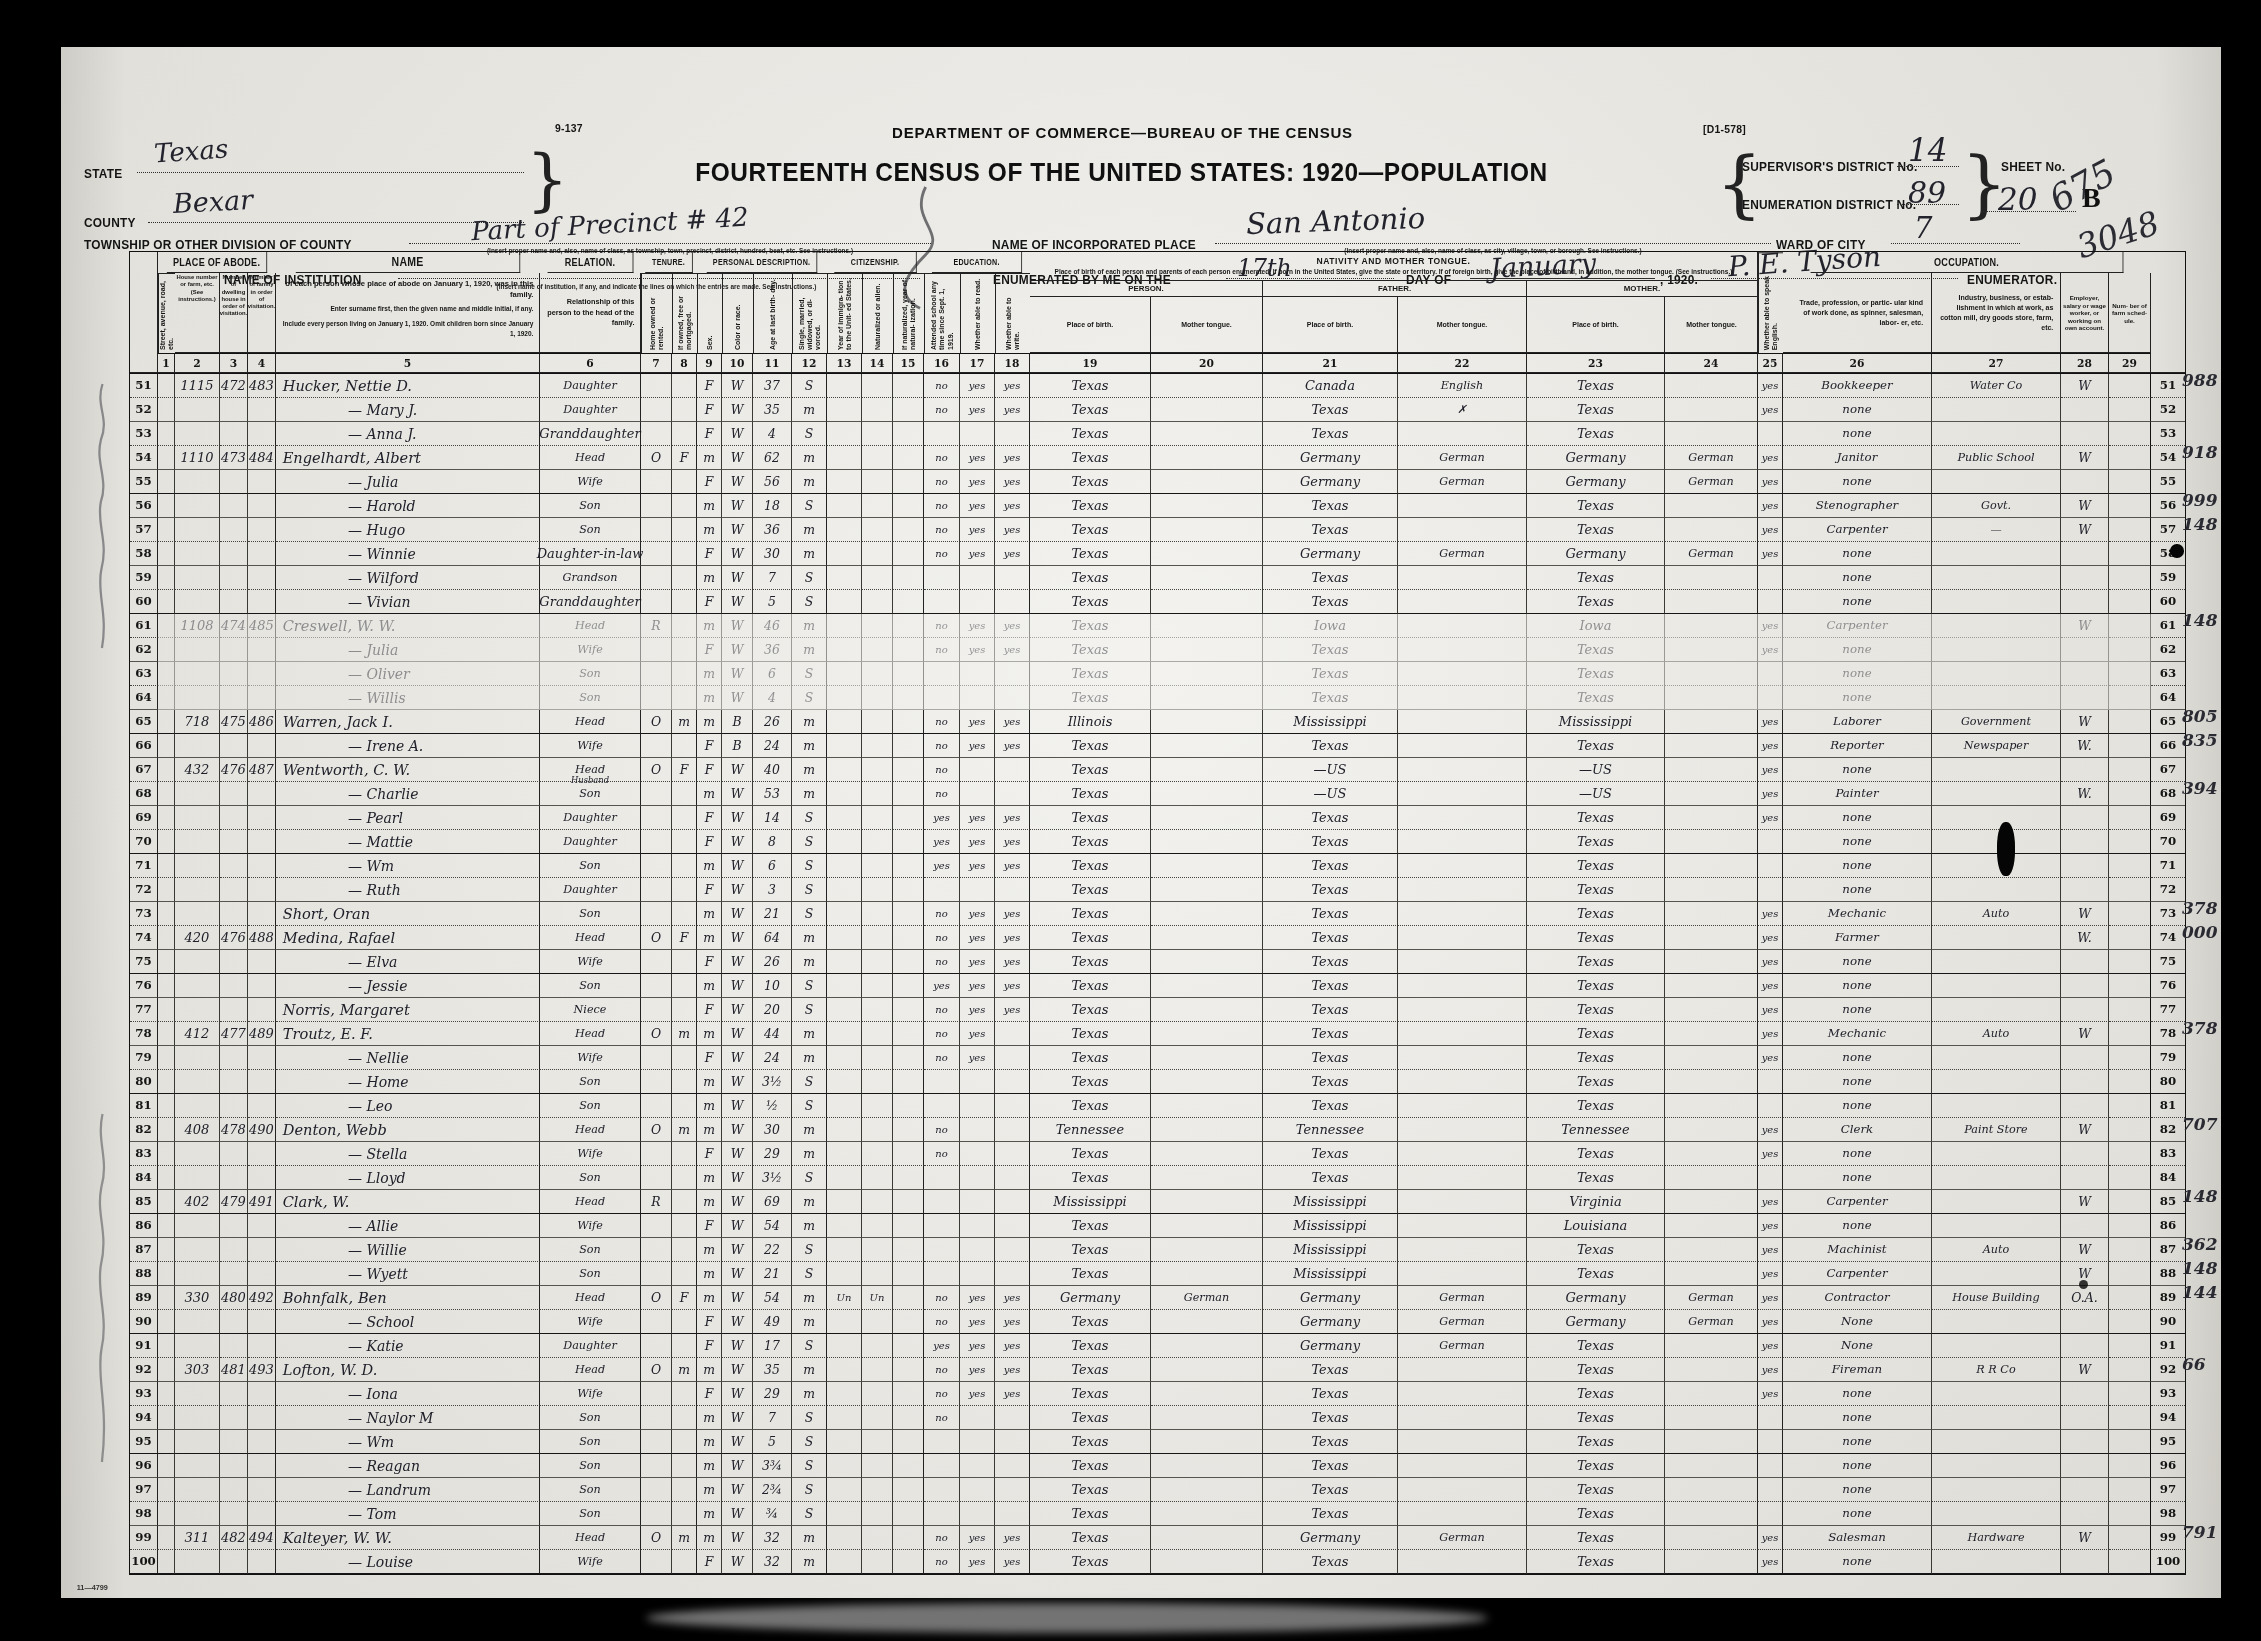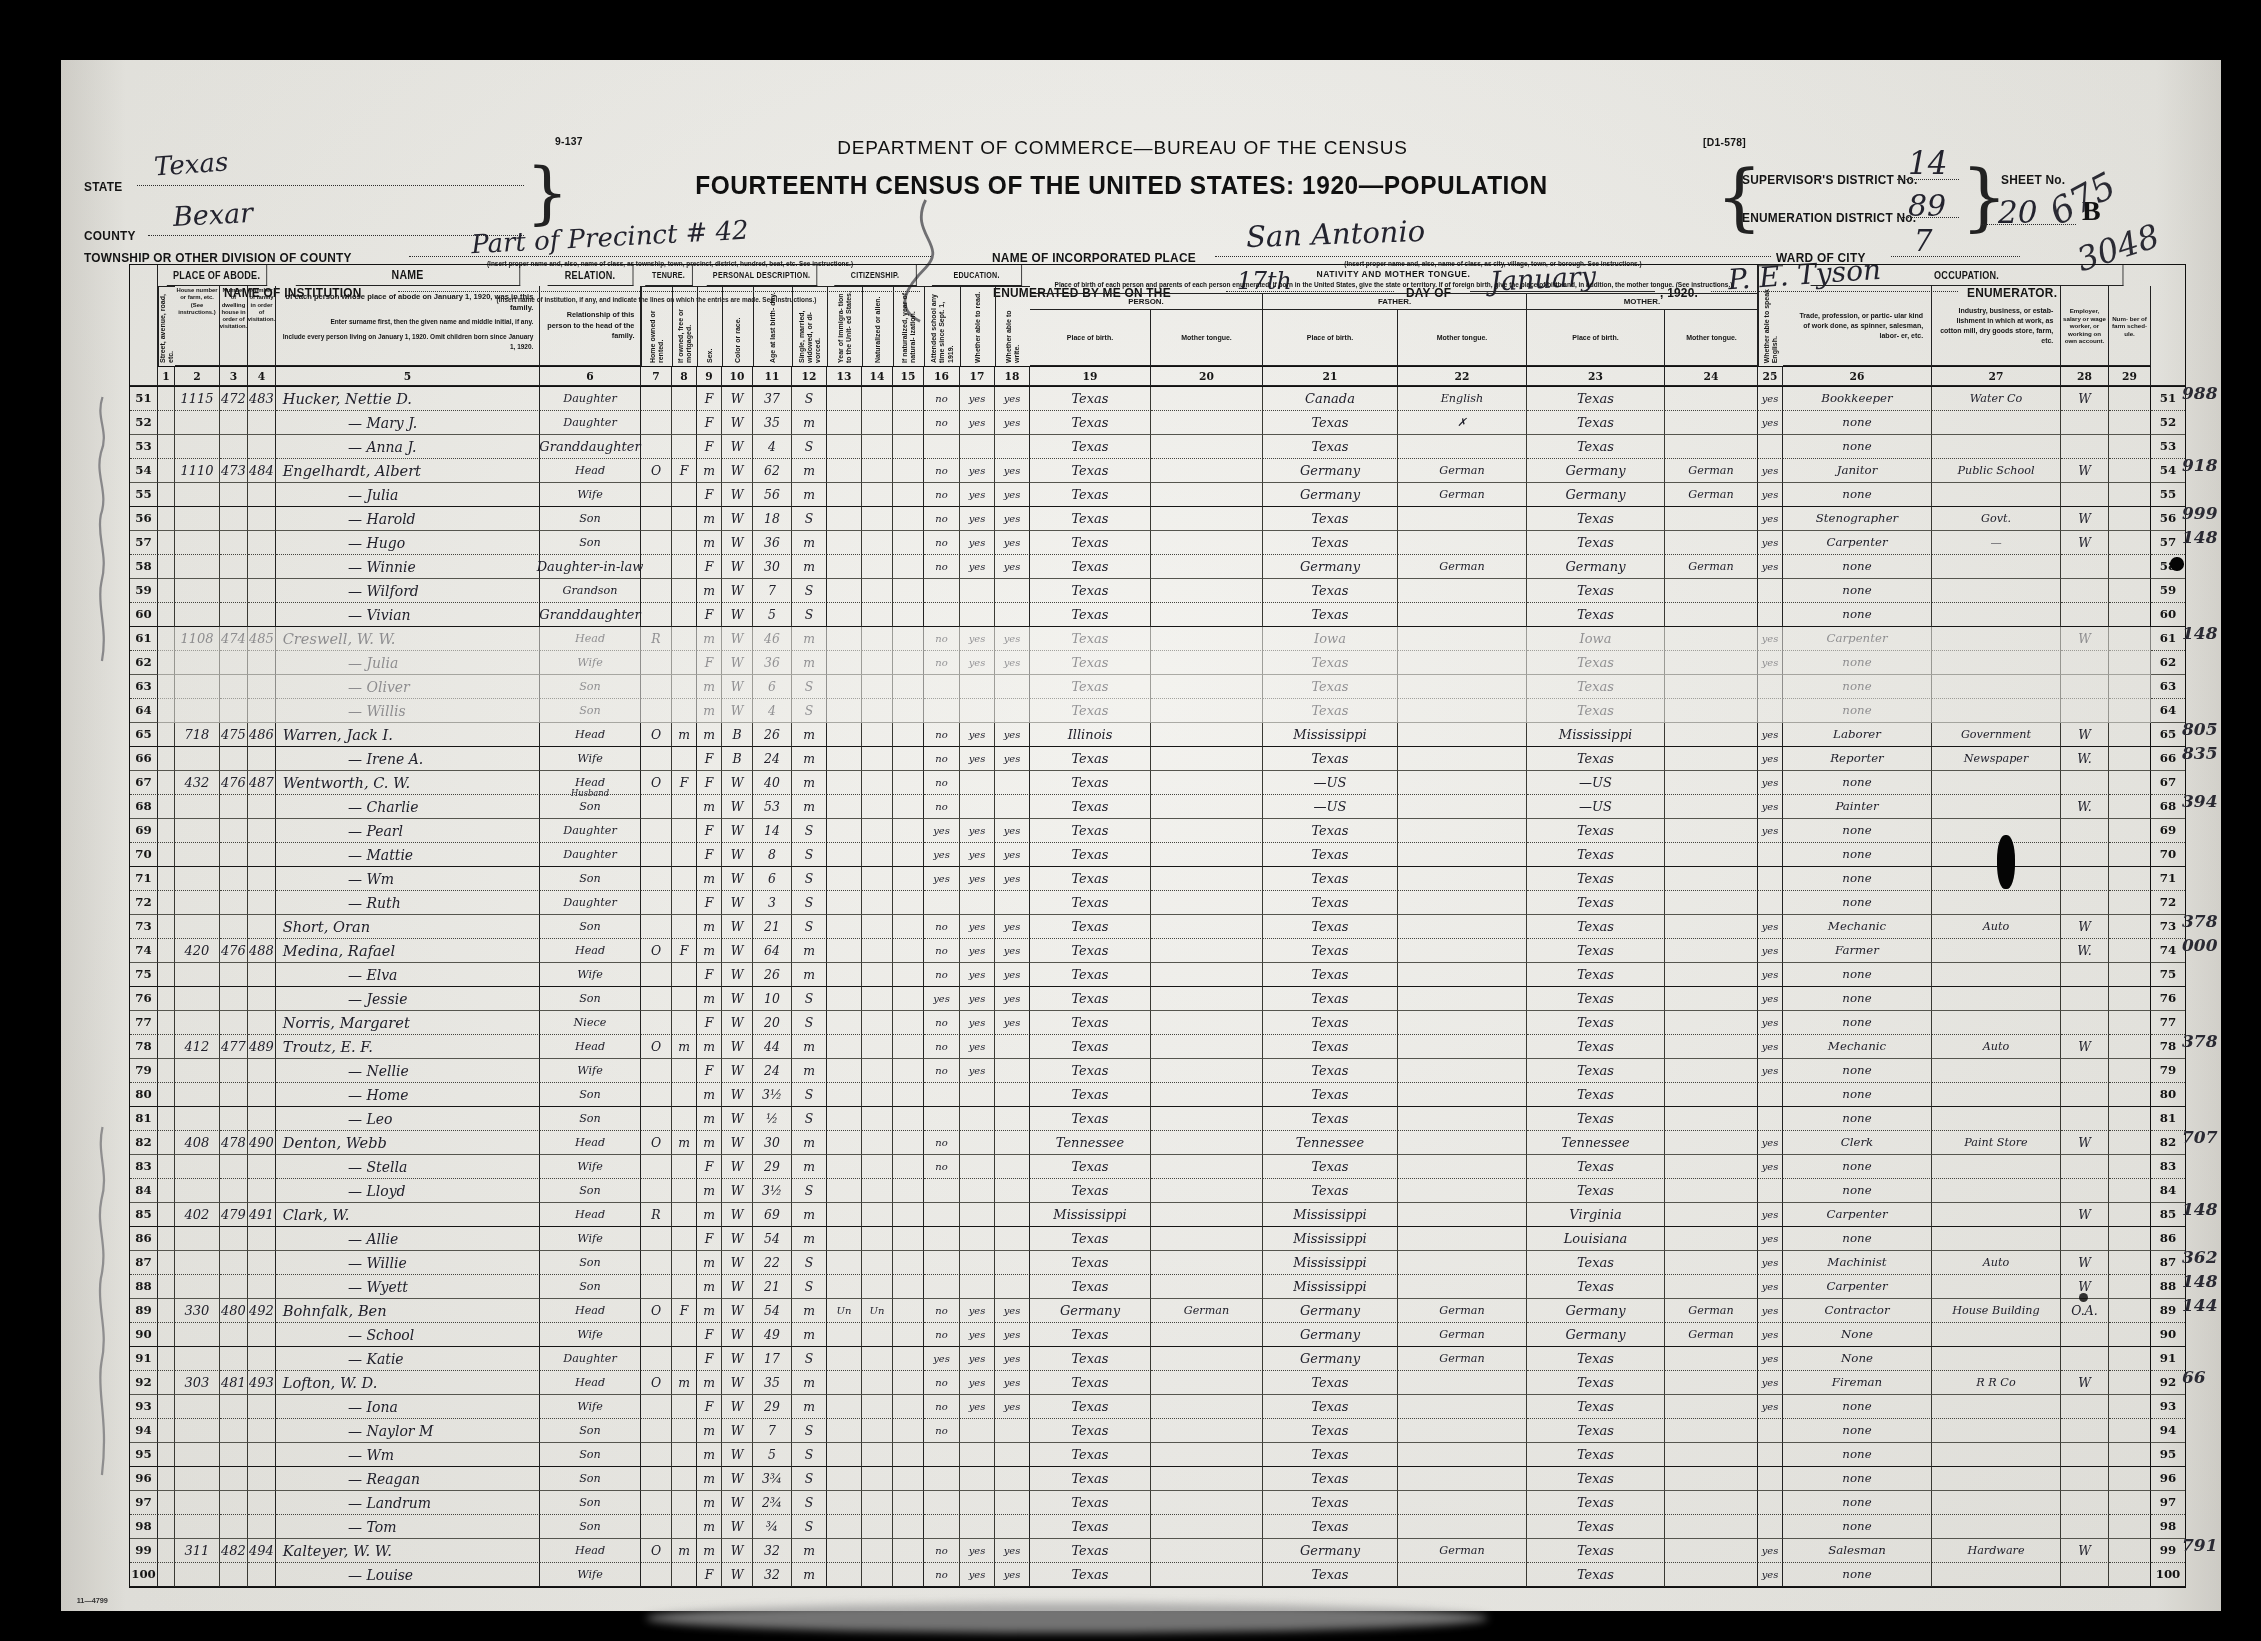--- a/index.html
+++ b/index.html
@@ -1,31 +1,31 @@
 <!DOCTYPE html>
 <html style="font-size:9px"><head>
 <meta charset="utf-8">
 <style>
   html,body{margin:0;padding:0;background:#000;width:2261px;height:1641px;position:relative;
             font-family:"Liberation Sans",sans-serif;}
   #stage{position:absolute;inset:0;overflow:hidden;}
-  .paper{position:absolute;left:61px;top:60px;width:2160px;height:1551px;
+  .paper{position:absolute;left:61px;top:47px;width:2160px;height:1551px;
          background:
            radial-gradient(ellipse at 50% 40%, rgba(255,255,255,.25), rgba(0,0,0,.06) 95%),
            linear-gradient(90deg,#d8d6cf 0,#ecebe5 3%,#efeee9 50%,#ebeae4 97%,#d9d7d0 100%),#ecebe5;
          }
   .abs{position:absolute;}
   
   .lbl{font-weight:bold;color:#141414;letter-spacing:0.3px;white-space:nowrap;
        transform:scaleX(.88);transform-origin:left center;font-size:13.5px;}
   .lbl.sm{font-size:11.8px;}
   .note{font-size:7px;font-weight:bold;color:#222;text-align:center;transform:scaleX(.92);}
   .big-title{font-weight:bold;color:#101010;font-size:26px;letter-spacing:0.6px;white-space:nowrap;
              transform:scaleX(.94);transform-origin:center;}
-  .dept{font-weight:normal;color:#101010;font-size:19px;letter-spacing:0.8px;white-space:nowrap;}
+  .dept{font-weight:bold;color:#101010;font-size:15px;letter-spacing:0.8px;white-space:nowrap;}
   .brace{font-family:"DejaVu Serif",serif;font-weight:400;color:#222;}
   
   .hwv{font-family:"DejaVu Serif",serif;font-style:italic;color:#23232e;white-space:nowrap;}
   .dotline{border-bottom:1.7px dotted #2d2d2d;position:absolute;}
   .solidline{border-bottom:1.1px solid #2d2d2d;position:absolute;}
   
   #tablewrap{position:absolute;left:68px;top:204px;width:2055px;border:1.7px solid #111;background:transparent;}
   .grid{display:grid;grid-template-columns:28px 17px 45px 28px 28px 264px 101px 31px 25px 25px 31px 39px 35px 35px 31px 31px 36px 35px 35px 121px 112px 135px 129px 138px 93px 25px 149px 129px 48px 42px 34px;}
   #hgrid{grid-template-rows:21.3px 80px 20px;border-bottom:1.7px solid #111;}
   #bgrid{grid-auto-rows:24px;}

